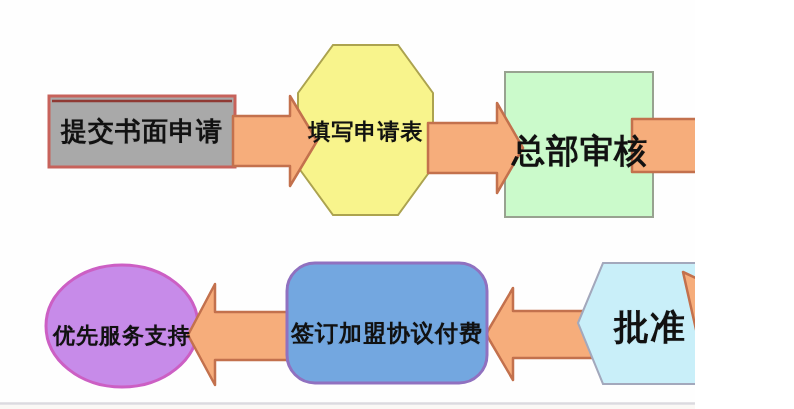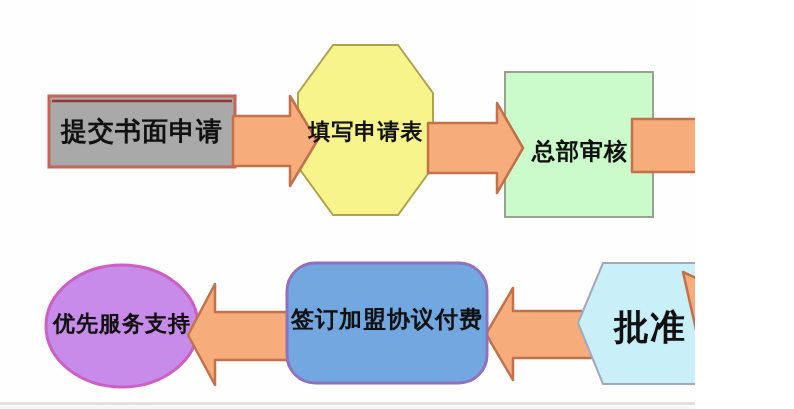--- a/index.html
+++ b/index.html
@@ -10,24 +10,24 @@
   }
   #flow-svg{position:absolute;left:0;top:0;}
   .node-label{
     position:absolute;transform:translate(-50%,-50%);
     color:#111;font-weight:bold;white-space:nowrap;
     text-shadow:0 0 1px rgba(0,0,0,.25);
     letter-spacing:1px;
   }
   .lbl-submit  {left:142px;top:131px;font-size:26px;}
   .lbl-fillform{left:366px;top:132px;font-size:22px;}
-  .lbl-review  {left:580px;top:151px;font-size:23px;}
+  .lbl-review  {left:580px;top:151px;font-size:33px;}
   .lbl-approve {left:650px;top:327px;font-size:35px;}
-  .lbl-signpay {left:387px;top:319px;font-size:23px;font-family:Liberation Mono, monospace;}
-  .lbl-support {left:122px;top:324px;font-size:22px;}
+  .lbl-signpay {left:387px;top:333px;font-size:23px;font-family:Liberation Mono, monospace;}
+  .lbl-support {left:122px;top:336px;font-size:22px;}
 </style>
 </head>
 <body>
 
 <div id="stage">
 
   <svg id="flow-svg" width="794" height="409" viewBox="0 0 794 409">
 
     <rect x="49" y="96" width="186" height="71" stroke-width="3" fill="#A9A9A9" stroke="#C7625B"></rect>
     <line x1="52" y1="101" x2="232" y2="101" stroke-width="2.5" stroke="#8F3A34"></line>

